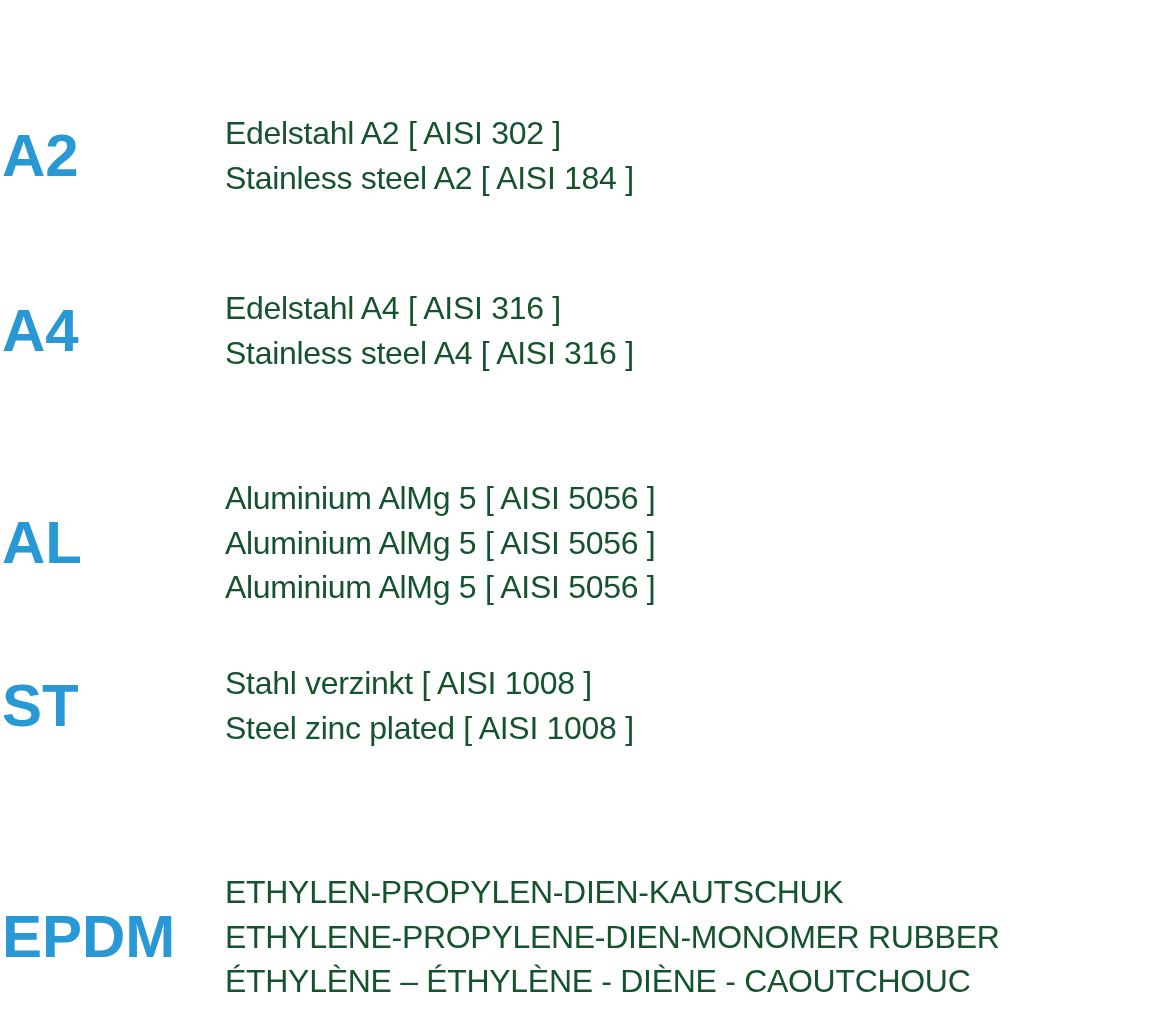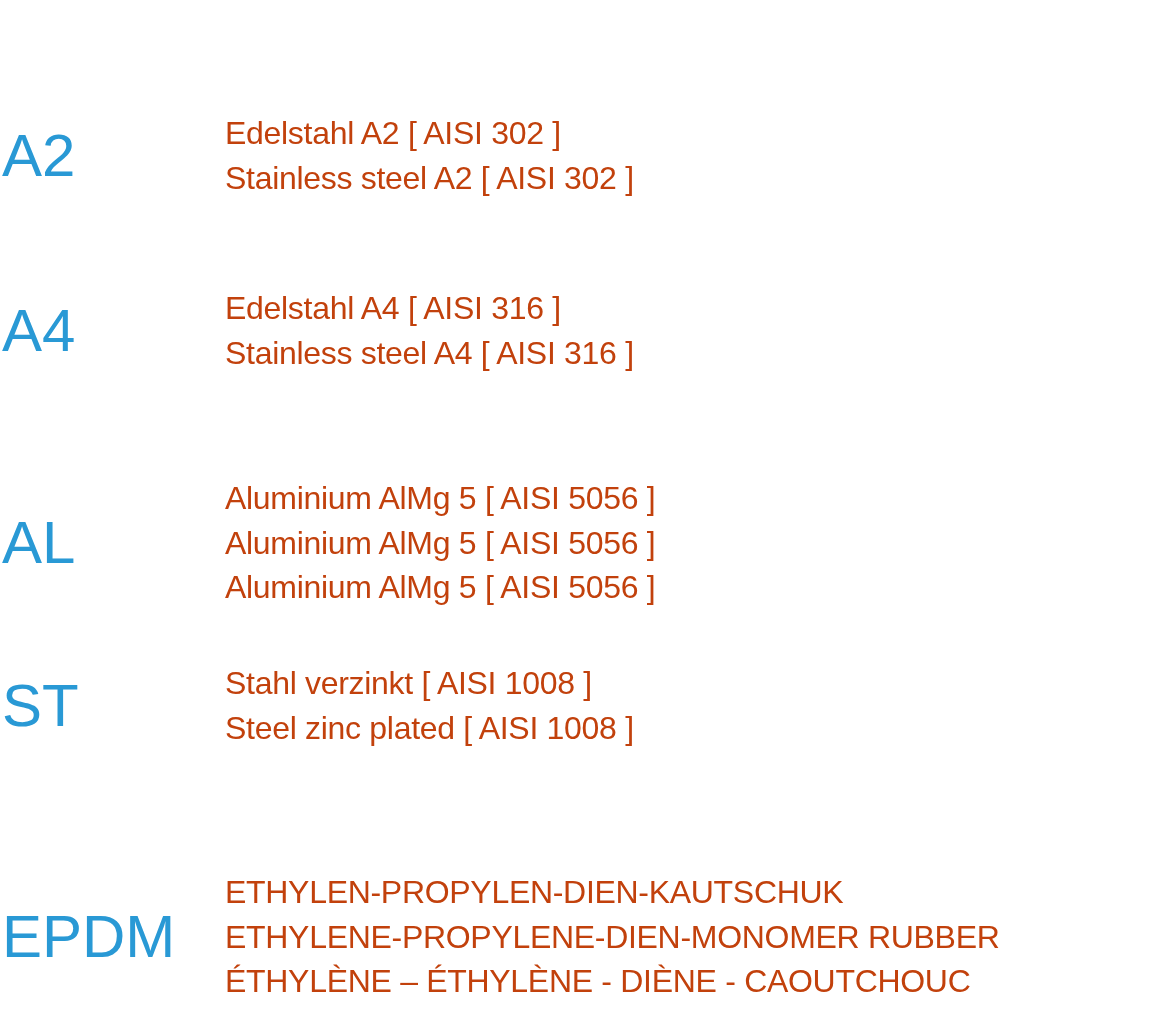--- a/index.html
+++ b/index.html
@@ -28,49 +28,49 @@
     align-items: center;
   }
   .code-cell {
     width: 225px;
     flex: 0 0 225px;
     padding-left: 2px;
     box-sizing: border-box;
   }
   .code {
     font-size: 60px;
-    font-weight: normal;
+    font-weight: bold;
     line-height: 1;
     color: #2999d5;
     letter-spacing: 0px;
   }
   .descs {
     flex: 1 1 auto;
     min-width: 0;
   }
   .desc {
     font-size: 32px;
     line-height: 44.5px;
-    color: #c2410c;
+    color: #14532d;
     white-space: nowrap;
     letter-spacing: -0.3px;
   }
 </style>
 </head>
 <body>
 
 <div class="page">
 
   <section class="material-row" style="top:111px;">
     <div class="code-cell">
       <div class="code">A2</div>
     </div>
     <div class="descs">
       <div class="desc">Edelstahl A2 [ AISI 302 ]</div>
-      <div class="desc">Stainless steel A2 [ AISI 302 ]</div>
+      <div class="desc">Stainless steel A2 [ AISI 184 ]</div>
     </div>
   </section>
 
   <section class="material-row" style="top:286px;">
     <div class="code-cell">
       <div class="code">A4</div>
     </div>
     <div class="descs">
       <div class="desc">Edelstahl A4 [ AISI 316 ]</div>
       <div class="desc">Stainless steel A4 [ AISI 316 ]</div>

